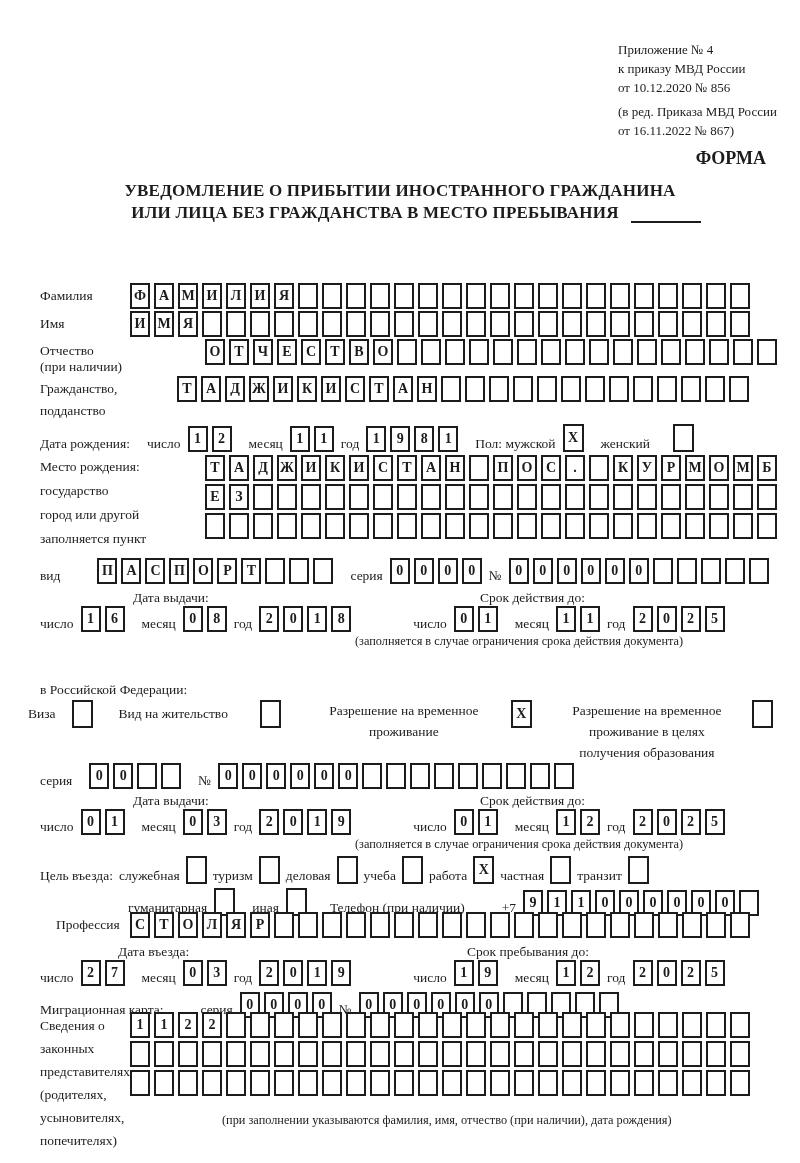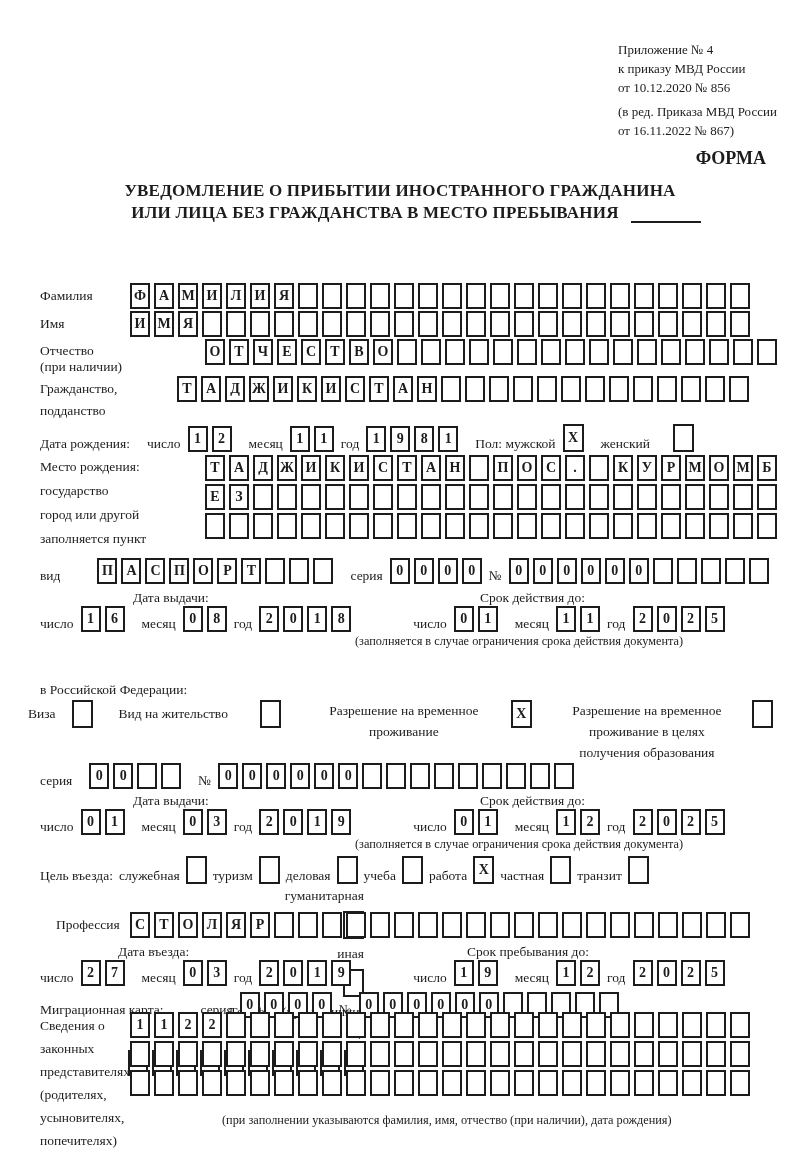--- a/index.html
+++ b/index.html
@@ -457,21 +457,21 @@
     <span class="dlabel">учеба</span>
     <span class="cell cbox"></span>
     <span class="dlabel">работа</span>
     <span class="cell cbox">X</span>
     <span class="dlabel">частная</span>
     <span class="cell cbox"></span>
     <span class="dlabel">транзит</span>
     <span class="cell cbox"></span>
   </div>
 
-  <div class="abs flexrow" style="left:128px; top:888px; flex-direction:column;">
+  <div class="abs flexrow" style="left:128px; top:888px; ">
     <span class="dlabel">гуманитарная</span>
     <span class="cell cbox"></span>
     <span class="dlabel ml10">иная</span>
     <span class="cell cbox"></span>
     <span class="dlabel ml16">Телефон (при наличии)</span>
     <span class="dlabel ml30">+7</span>
     <span class="cellrow">
         <span class="cell">9</span>
         <span class="cell">1</span>
         <span class="cell">1</span>

